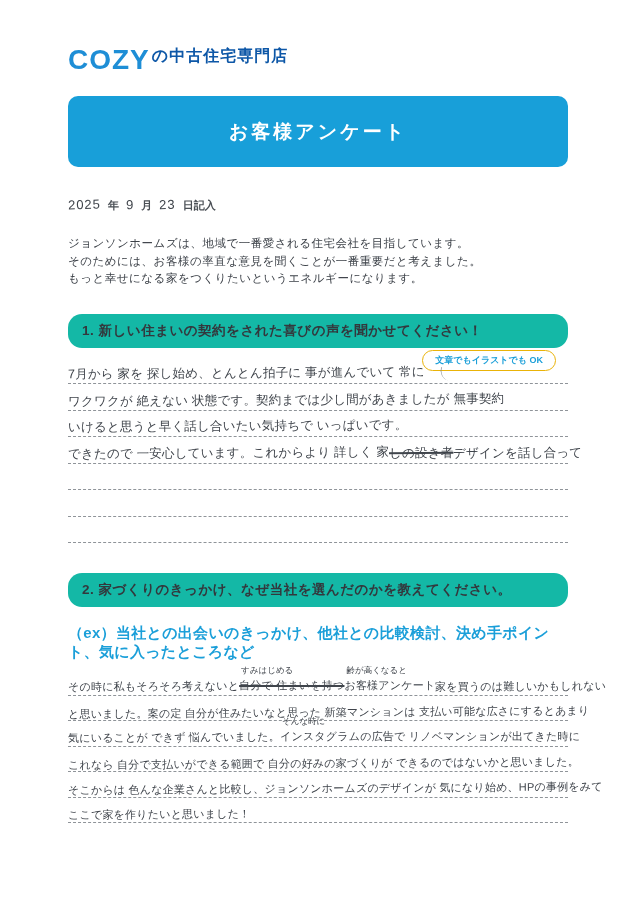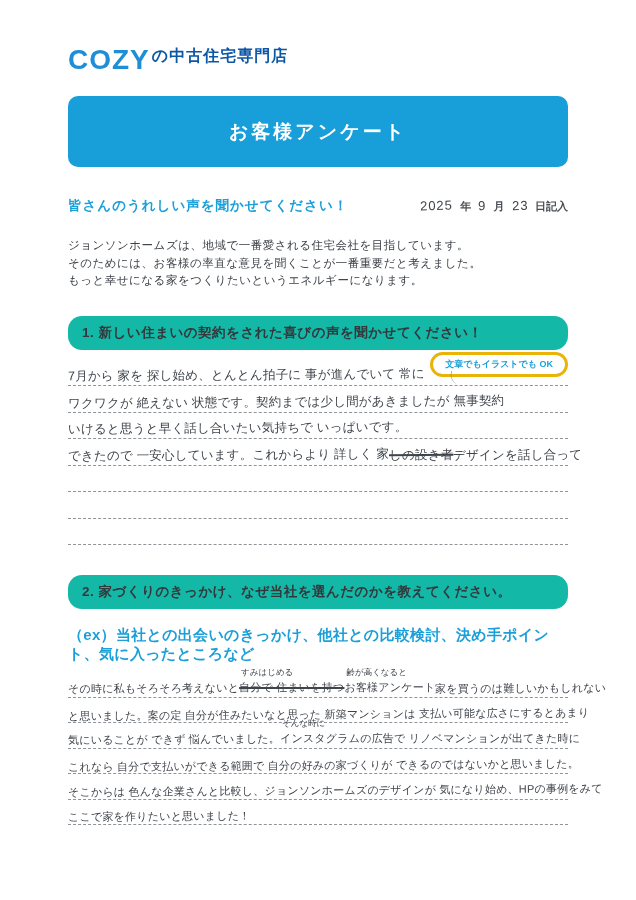--- a/index.html
+++ b/index.html
@@ -35,22 +35,22 @@
   .qblock{position:relative;}
   .q1{margin-top:26px;}
   .q2{margin-top:30px;}
   .qbar{
     background:#14b8a6;border-radius:14px;padding:8px 14px;
     font-size:13.5px;font-weight:800;color:#33383d;letter-spacing:0.5px;
   }
   .hint{margin-top:17px;font-size:15px;color:#1b9fd9;font-weight:700;letter-spacing:0.3px;}
 
   .bubble{
-    position:absolute;right:0;top:36px;background:#ffffff;
-    border:3px solid #eab308;border-radius:999px;padding:3px 12px;
+    position:absolute;right:12px;top:36px;background:#ffffff;
+    border:1px solid #eab308;border-radius:999px;padding:3px 12px;
     font-size:9px;font-weight:700;color:#1b9fd9;white-space:nowrap;z-index:2;
   }
   .bubble::after{
     content:'';position:absolute;left:16px;bottom:-10px;width:14px;height:11px;
     border-left:1px solid #8a9096;border-bottom-left-radius:12px;transform:rotate(18deg);
   }
 
   .answers{margin-top:10px;}
   .q2 .answers{margin-top:8px;}
   .row{
@@ -76,21 +76,20 @@
 
     <div class="logo-row">
       <span class="logo-main">COZY</span>
       <span class="logo-sub">の中古住宅専門店</span>
     </div>
     <div class="banner">
       <span class="banner-title">お客様アンケート</span>
     </div>
 
     <div class="greet-row">
-      <span class="greet">皆さんのうれしい声を聞かせてください！</span>
       <span class="dateline">
         <span class="hw date-hw">2025</span>
         <span class="printed">年</span>
         <span class="hw date-hw">9</span>
         <span class="printed">月</span>
         <span class="hw date-hw">23</span>
         <span class="printed">日記入</span>
       </span>
     </div>
 

